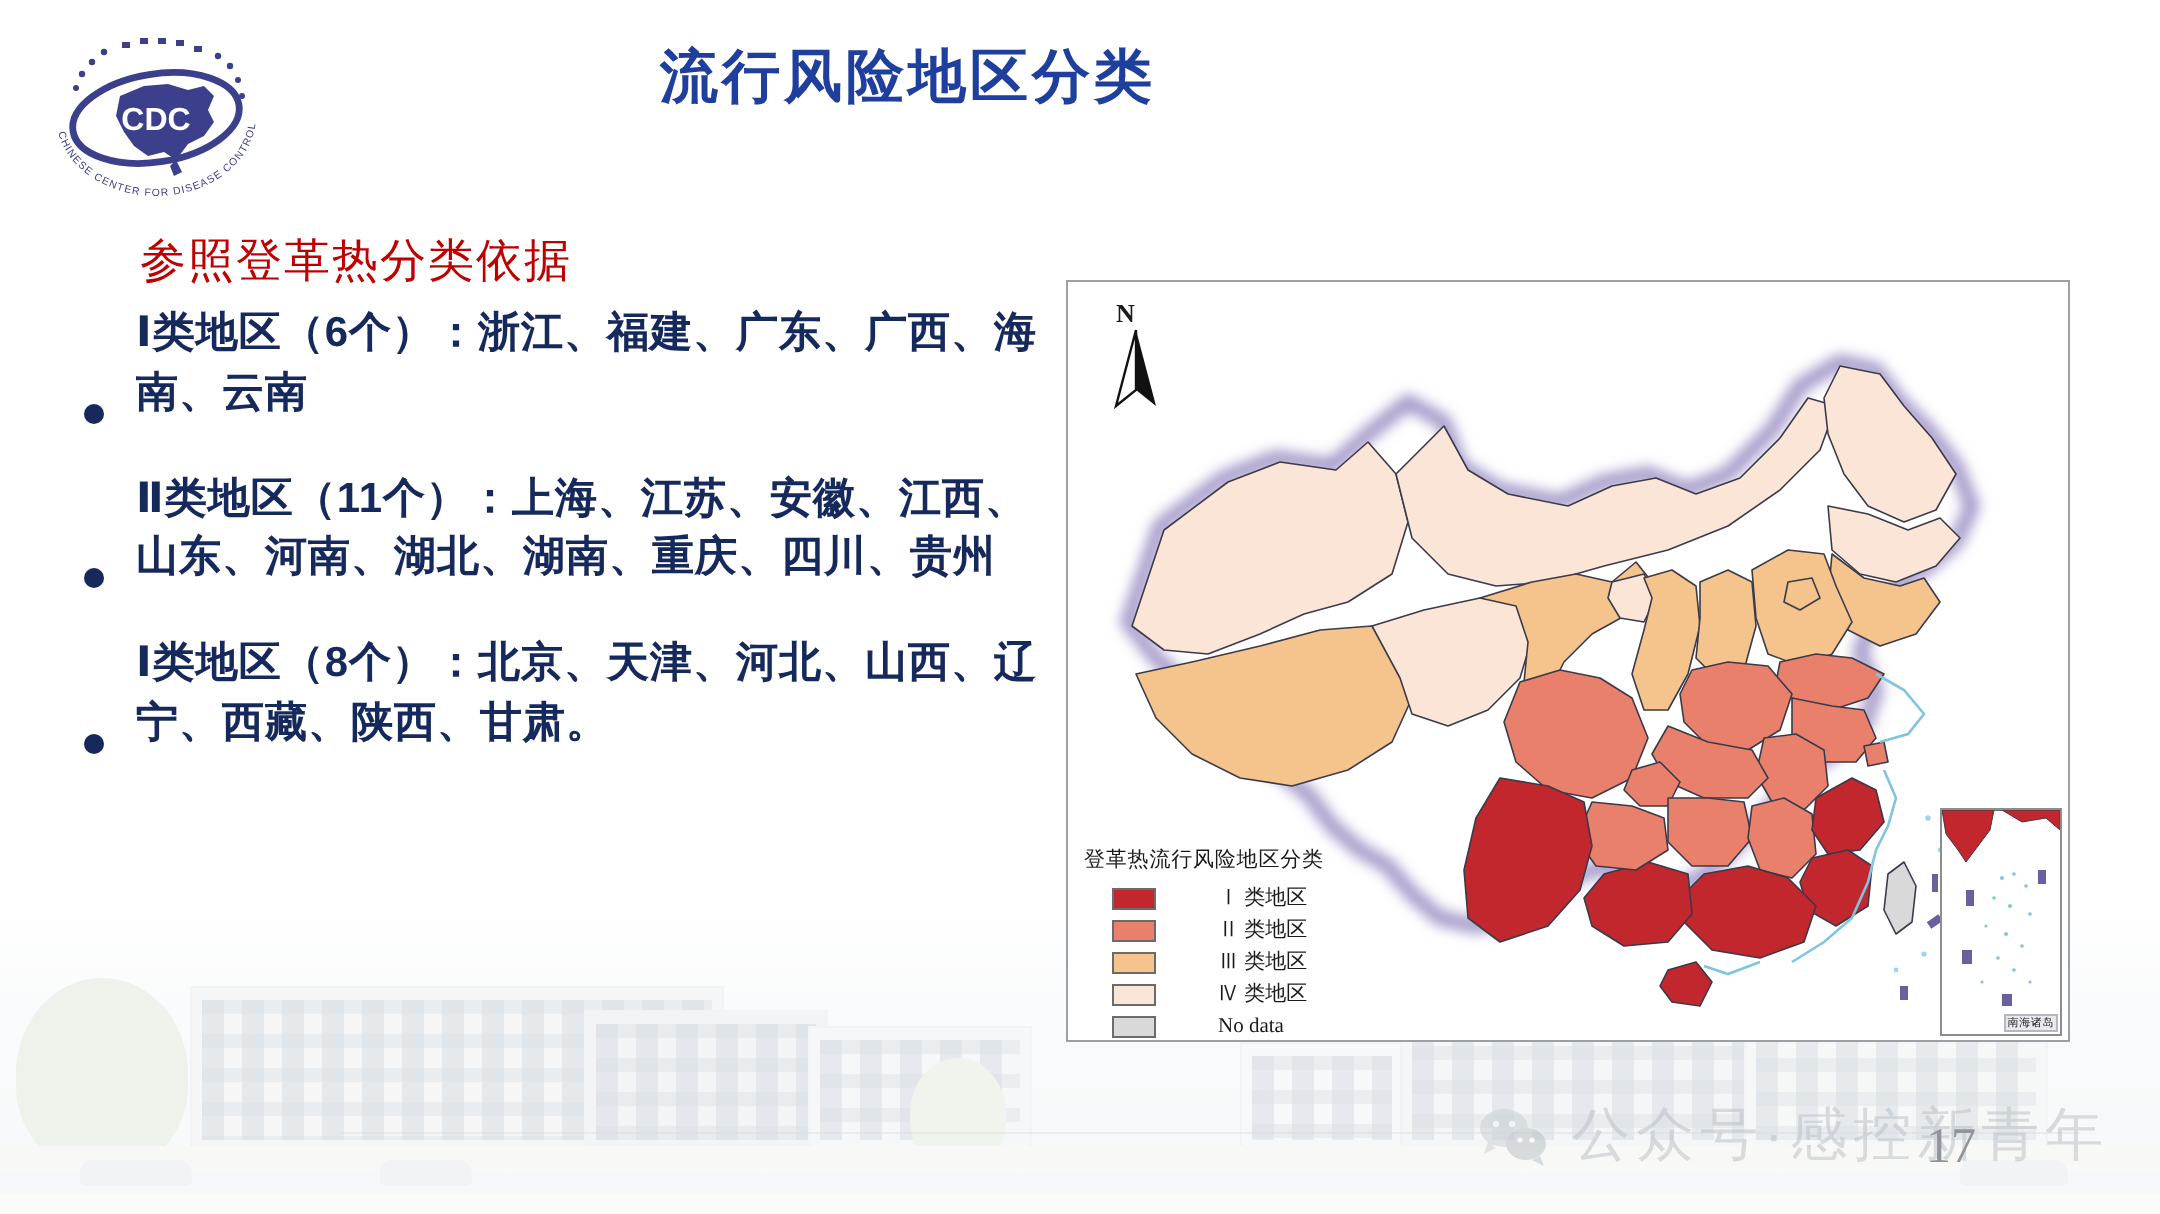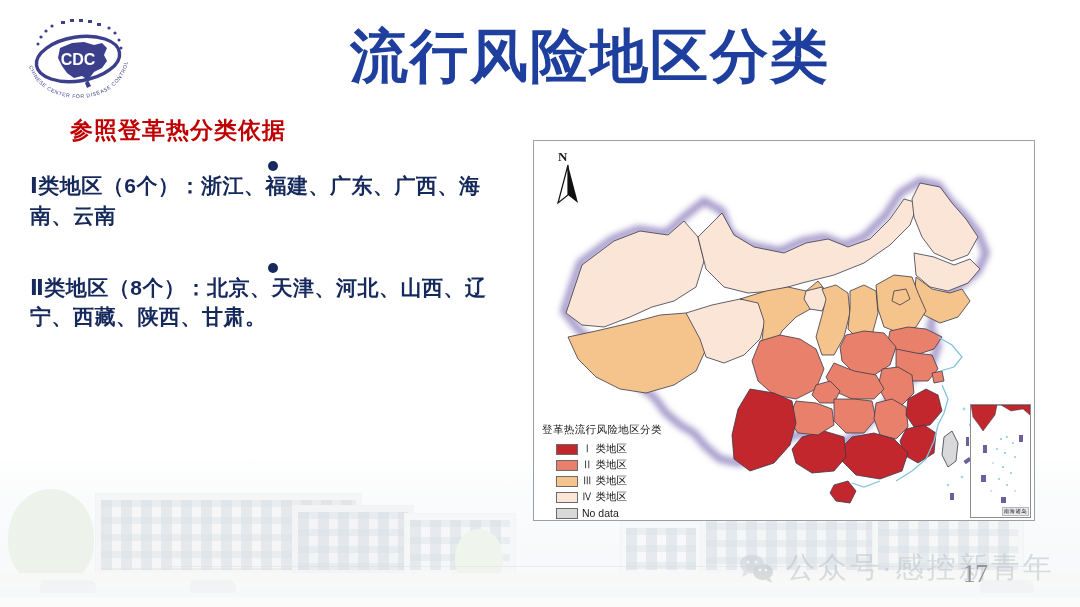--- a/index.html
+++ b/index.html
@@ -48,35 +48,35 @@
   .car.c3{left:980px;width:54px;}
   .rail{position:absolute;left:170px;right:40px;bottom:40px;height:1px;background:rgba(160,170,180,.45);}
 
   
   .logo{position:absolute;left:14px;top:12px;width:128px;height:96px;}
   .logo svg{display:block;}
 
   
   .title{
     position:absolute;left:330px;top:24px;width:500px;
-    text-align:right;
-    font-size:58px;line-height:1.1;font-weight:bold;letter-spacing:2px;
+    text-align:left;
+    font-size:29px;line-height:1.1;font-weight:bold;letter-spacing:2px;
     color:#1f3f9e;
     text-shadow:1px 1px 0 rgba(255,255,255,.6);
   }
 
   
   .subhead{
     position:absolute;left:70px;top:115px;
-    font-size:23px;font-weight:bold;color:#c00000;letter-spacing:1px;
+    font-size:23px;font-weight:normal;color:#c00000;letter-spacing:1px;
   }
 
   
   .bullets{position:absolute;left:30px;top:152px;width:490px;}
-  .bullet{display:flex;align-items:center;margin-bottom:23px;flex-direction:column;}
+  .bullet{display:flex;align-items:flex-end;margin-bottom:23px;}
   .dot{
     flex:0 0 auto;width:10px;height:10px;border-radius:50%;
     background:#16295c;margin:9px 16px 0 12px;
   }
   .btext{
     flex:1 1 auto;
     font-size:21px;line-height:1.42;font-weight:bold;color:#16295c;
     letter-spacing:.5px;
   }
 
@@ -95,22 +95,22 @@
 
   
   .legend{position:absolute;left:8px;top:282px;width:180px;}
   .legend-title{
     font-size:10.5px;color:#1a1a1a;margin-bottom:5px;letter-spacing:.4px;
     font-family:Liberation Serif, serif;
   }
   .legend-row{display:flex;align-items:center;height:14px;margin-bottom:2px;}
   .sw{width:22px;height:11px;border:1px solid #6b6b6b;box-sizing:border-box;margin-left:14px;}
   .lg-label{
-    margin-left:4px;font-size:10.5px;color:#1a1a1a;
-    font-family:Liberation Sans, sans-serif;white-space:nowrap;
+    margin-left:31px;font-size:10.5px;color:#1a1a1a;
+    font-family:Liberation Serif, serif;white-space:nowrap;
   }
 
   
   .inset{
     position:absolute;right:3px;bottom:2px;width:61px;height:114px;
     border:1px solid #8d8d8d;background:#fff;box-sizing:border-box;overflow:hidden;
   }
   .inset-label{
     position:absolute;right:1px;bottom:1px;
     font-size:5.5px;color:#1a1a1a;background:#e9e9ee;border:1px solid #b7b7c2;
@@ -212,21 +212,25 @@
 
   <div class="subhead">参照登革热分类依据</div>
 
   <div class="bullets">
     <div class="bullet">
       <span class="dot"></span>
       <span class="btext">Ⅰ类地区（6个）：浙江、福建、广东、广西、海南、云南</span>
     </div>
     <div class="bullet">
       <span class="dot"></span>
-      <span class="btext">Ⅱ类地区（8个）：北京、天津、河北、山西、辽宁、西藏、陕西、甘肃。</span>
+      <span class="btext">Ⅱ类地区（11个）：上海、江苏、安徽、江西、山东、河南、湖北、湖南、重庆、四川、贵州</span>
+    </div>
+    <div class="bullet">
+      <span class="dot"></span>
+      <span class="btext">Ⅰ类地区（8个）：北京、天津、河北、山西、辽宁、西藏、陕西、甘肃。</span>
     </div>
   </div>
 
   <div class="mapbox">
 
     <svg class="map-svg" width="500" height="379" viewBox="0 0 500 379" aria-hidden="true">
       <defs>
         <filter id="glow" x="-25%" y="-25%" width="150%" height="150%">
           <feGaussianBlur stdDeviation="3.4"></feGaussianBlur>
         </filter>

